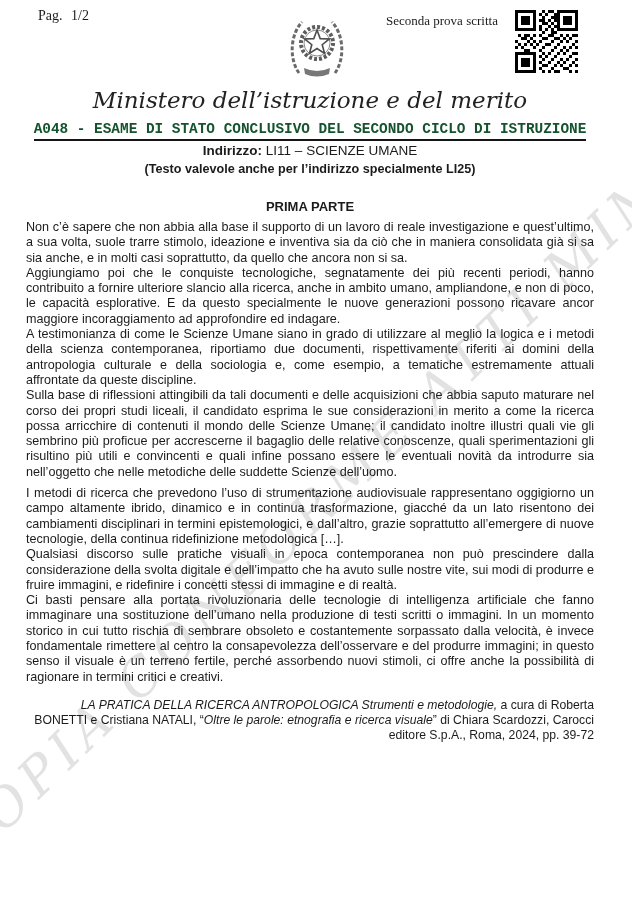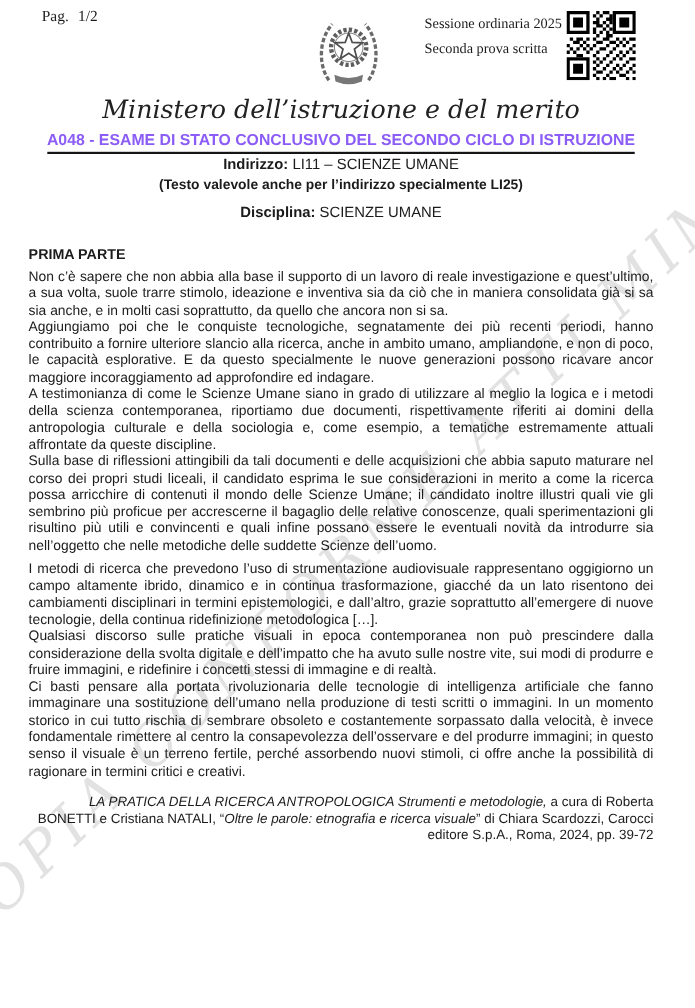--- a/index.html
+++ b/index.html
@@ -32,21 +32,21 @@
   .main-title{
     display:inline-block;font-weight:bold;font-size:14.4px;white-space:nowrap;
     border-bottom:2px solid #151515;padding-bottom:2px;
   }
   .cline{text-align:center;font-size:13.5px;}
   .cline .lbl{font-weight:bold;}
   .indirizzo{margin-top:2px;}
   .note{margin-top:4px;text-align:center;font-weight:bold;font-size:12.6px;}
   .disciplina{margin-top:10px;}
   .titolo{margin-top:25px;font-weight:bold;font-size:13px;}
-  .sec-heading{margin-top:23px;font-weight:bold;font-size:13px;}
+  .sec-heading{margin-top:23px;font-weight:bold;font-size:13px;text-align:center;}
   .body-block{margin-top:6px;font-size:12.6px;line-height:15.3px;text-align:justify;}
   .body-block p{margin:0;}
   .doc-heading{margin-top:11px;font-weight:bold;font-size:13px;}
   .citation{
     margin-top:13px;text-align:right;font-size:12.2px;line-height:15px;color:#1b1b1b;
   }
   .citation .it{font-style:italic;}
 </style>
 </head>
 <body>
@@ -60,49 +60,45 @@
     <path d="M11,60 C1,46 2,22 14,9" fill="none" stroke="#6a6a6a" stroke-width="3" stroke-dasharray="4 2"></path>
     <path d="M47,60 C57,46 56,22 44,9" fill="none" stroke="#6a6a6a" stroke-width="3" stroke-dasharray="4 2"></path>
     <circle cx="29" cy="30" r="16" fill="none" stroke="#5d5d5d" stroke-width="4" stroke-dasharray="3 2"></circle>
     <circle cx="29" cy="30" r="13" fill="none" stroke="#8a8a8a" stroke-width="1"></circle>
     <path d="M29,17 L32.2,25.6 L41.4,26 L34.2,31.7 L36.6,40.5 L29,35.5 L21.4,40.5 L23.8,31.7 L16.6,26 L25.8,25.6 Z" fill="#ffffff" stroke="#4e4e4e" stroke-width="1.6"></path>
     <path d="M16,55 Q29,61 42,55 L41,61 Q29,66 17,61 Z" fill="#777777"></path>
   </svg>
 </div>
 
 <div class="session">
-  <div>Sessione ordinaria 2025</div>
   <div>Seconda prova scritta</div>
 </div>
 
 <div class="qr">
   <svg width="63" height="63" viewBox="0 0 21 21">
     <rect x="0" y="0" width="21" height="21" fill="#ffffff"></rect>
     <path fill="#000000" fill-rule="evenodd" d="M0 0h7v7H0zM1 1h5v5H1zM2 2h3v3H2zM14 0h7v7h-7zM15 1h5v5h-5zM16 2h3v3h-3zM0 14h7v7H0zM1 15h5v5H1zM2 16h3v3H2z"></path>
     <path fill="#000000" d="M9 0h1v1H9zM11 0h2v1h-2zM8 1h1v1H8zM10 1h1v1h-1zM13 1h1v1h-1zM9 2h1v1H9zM12 2h2v1h-2zM8 3h2v1H8zM11 3h1v1h-1zM13 3h1v1h-1zM9 4h2v1H9zM12 4h1v1h-1zM8 5h1v1H8zM11 5h1v1h-1zM13 5h1v1h-1zM8 6h1v1H8zM10 6h1v1h-1zM12 6h1v1h-1zM9 7h1v1H9zM12 7h2v1h-2zM1 8h1v1H1zM3 8h2v1H3zM6 8h1v1H6zM8 8h1v1H8zM11 8h2v1h-2zM15 8h1v1h-1zM17 8h1v1h-1zM19 8h2v1h-2zM2 9h2v1H2zM5 9h1v1H5zM9 9h2v1H9zM13 9h2v1h-2zM16 9h1v1h-1zM18 9h1v1h-1zM0 10h1v1H0zM4 10h1v1H4zM6 10h1v1H6zM8 10h1v1H8zM12 10h1v1h-1zM15 10h1v1h-1zM17 10h1v1h-1zM20 10h1v1h-1zM1 11h1v1H1zM3 11h1v1H3zM5 11h1v1H5zM7 11h1v1H7zM10 11h2v1h-2zM14 11h1v1h-1zM19 11h1v1h-1zM0 12h1v1H0zM2 12h1v1H2zM6 12h1v1H6zM9 12h1v1H9zM13 12h1v1h-1zM16 12h1v1h-1zM18 12h1v1h-1zM20 12h1v1h-1zM3 13h2v1H3zM8 13h1v1H8zM12 13h1v1h-1zM15 13h1v1h-1zM17 13h1v1h-1zM9 14h1v1H9zM11 14h1v1h-1zM14 14h1v1h-1zM16 14h1v1h-1zM19 14h2v1h-2zM8 15h1v1H8zM10 15h1v1h-1zM13 15h1v1h-1zM18 15h1v1h-1zM9 16h1v1H9zM12 16h1v1h-1zM15 16h1v1h-1zM17 16h1v1h-1zM20 16h1v1h-1zM8 17h1v1H8zM11 17h1v1h-1zM14 17h1v1h-1zM16 17h1v1h-1zM19 17h1v1h-1zM9 18h2v1H9zM13 18h1v1h-1zM15 18h1v1h-1zM18 18h1v1h-1zM20 18h1v1h-1zM8 19h1v1H8zM12 19h1v1h-1zM16 19h2v1h-2zM9 20h1v1H9zM11 20h1v1h-1zM13 20h2v1h-2zM18 20h1v1h-1zM20 20h1v1h-1z"></path>
   </svg>
 </div>
 
 <div class="doc">
 
   <div class="script-title">Ministero dell’istruzione e del merito</div>
 
   <div class="main-title-wrap">
-    <span class="main-title" id="mainTitle" style="color: #8b5cf6;">A048 - ESAME DI STATO CONCLUSIVO DEL SECONDO CICLO DI ISTRUZIONE</span>
+    <span class="main-title" id="mainTitle" style="color: #14532d; font-family: Liberation Mono, monospace;">A048 - ESAME DI STATO CONCLUSIVO DEL SECONDO CICLO DI ISTRUZIONE</span>
   </div>
 
   <div class="cline indirizzo">
     <span class="lbl">Indirizzo:</span><span> LI11 – SCIENZE UMANE</span>
   </div>
 
   <div class="note">(Testo valevole anche per l’indirizzo specialmente LI25)</div>
 
-  <div class="cline disciplina">
-    <span class="lbl">Disciplina:</span><span> SCIENZE UMANE</span>
-  </div>
 
 
   <div class="sec-heading">PRIMA PARTE</div>
 
   <div class="body-block">
     <p>Non c’è sapere che non abbia alla base il supporto di un lavoro di reale investigazione e quest’ultimo, a sua volta, suole trarre stimolo, ideazione e inventiva sia da ciò che in maniera consolidata già si sa sia anche, e in molti casi soprattutto, da quello che ancora non si sa.</p>
     <p>Aggiungiamo poi che le conquiste tecnologiche, segnatamente dei più recenti periodi, hanno contribuito a fornire ulteriore slancio alla ricerca, anche in ambito umano, ampliandone, e non di poco, le capacità esplorative. E da questo specialmente le nuove generazioni possono ricavare ancor maggiore incoraggiamento ad approfondire ed indagare.</p>
     <p>A testimonianza di come le Scienze Umane siano in grado di utilizzare al meglio la logica e i metodi della scienza contemporanea, riportiamo due documenti, rispettivamente riferiti ai domini della antropologia culturale e della sociologia e, come esempio, a tematiche estremamente attuali affrontate da queste discipline.</p>
     <p>Sulla base di riflessioni attingibili da tali documenti e delle acquisizioni che abbia saputo maturare nel corso dei propri studi liceali, il candidato esprima le sue considerazioni in merito a come la ricerca possa arricchire di contenuti il mondo delle Scienze Umane; il candidato inoltre illustri quali vie gli sembrino più proficue per accrescerne il bagaglio delle relative conoscenze, quali sperimentazioni gli risultino più utili e convincenti e quali infine possano essere le eventuali novità da introdurre sia nell’oggetto che nelle metodiche delle suddette Scienze dell’uomo.</p>
   </div>

